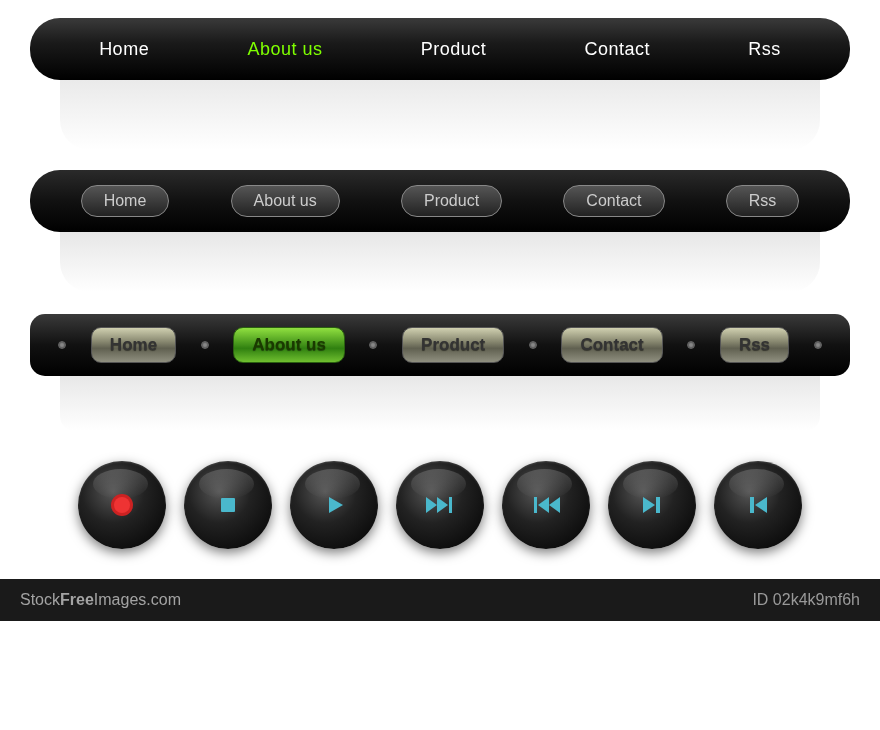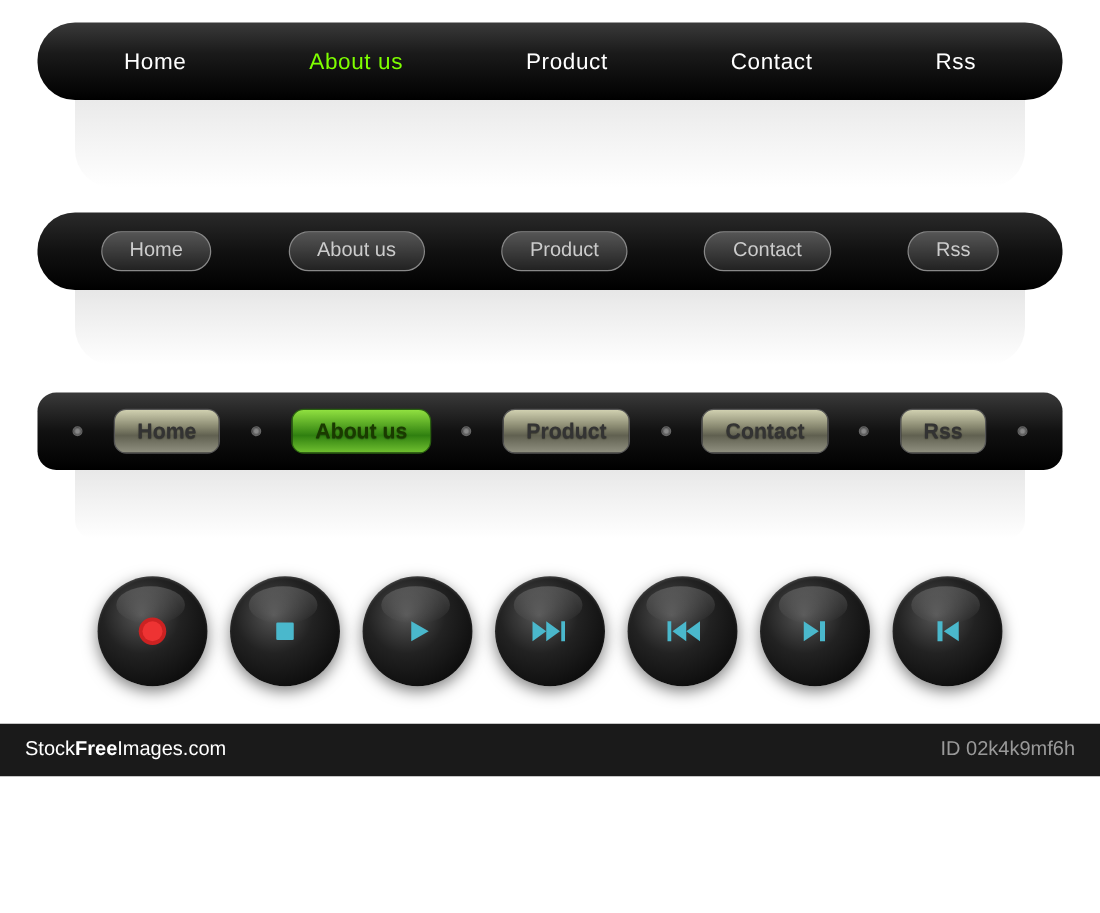--- a/index.html
+++ b/index.html
@@ -181,21 +181,21 @@
     .footer {
       background: #1a1a1a;
       padding: 12px 20px;
       display: flex;
       align-items: center;
       justify-content: space-between;
       margin-top: 10px;
     }
 
     .footer-text {
-      color: #ffffff;
+      color: #a3a3a3;
       font-size: 16px;
     }
 
     .footer-text span.bold {
       font-weight: 900;
     }
 
     .footer-id {
       color: #999;
       font-size: 16px;

